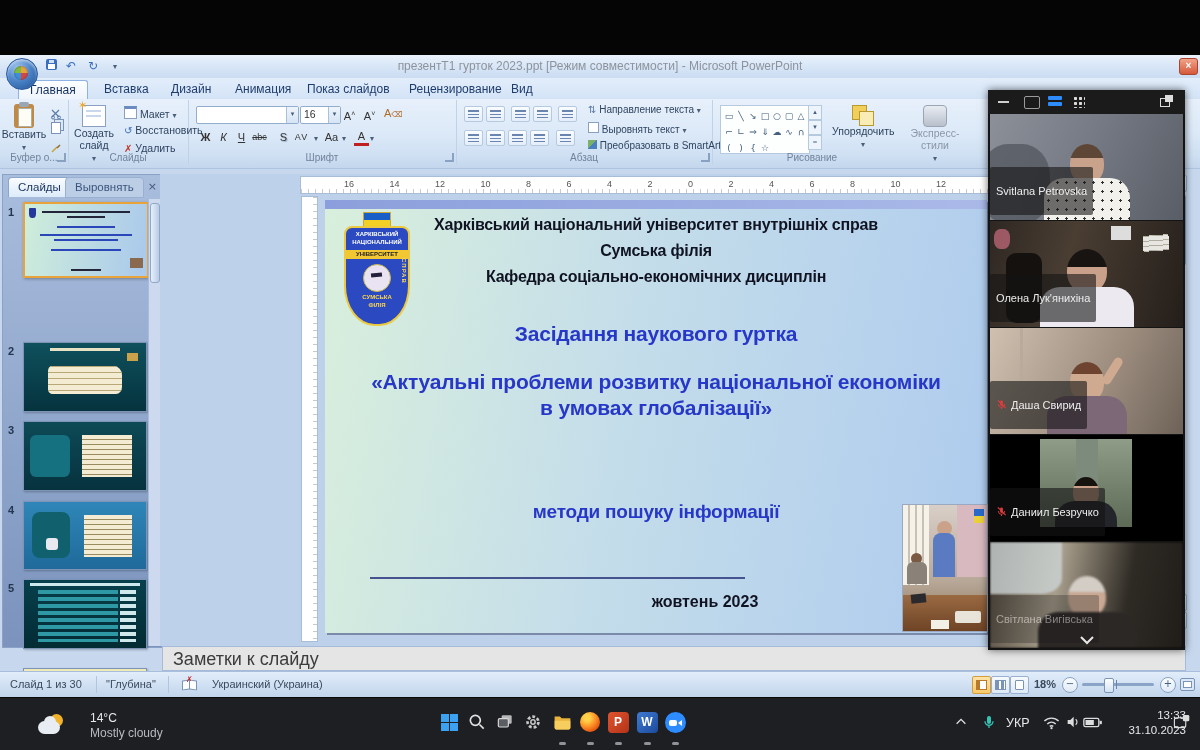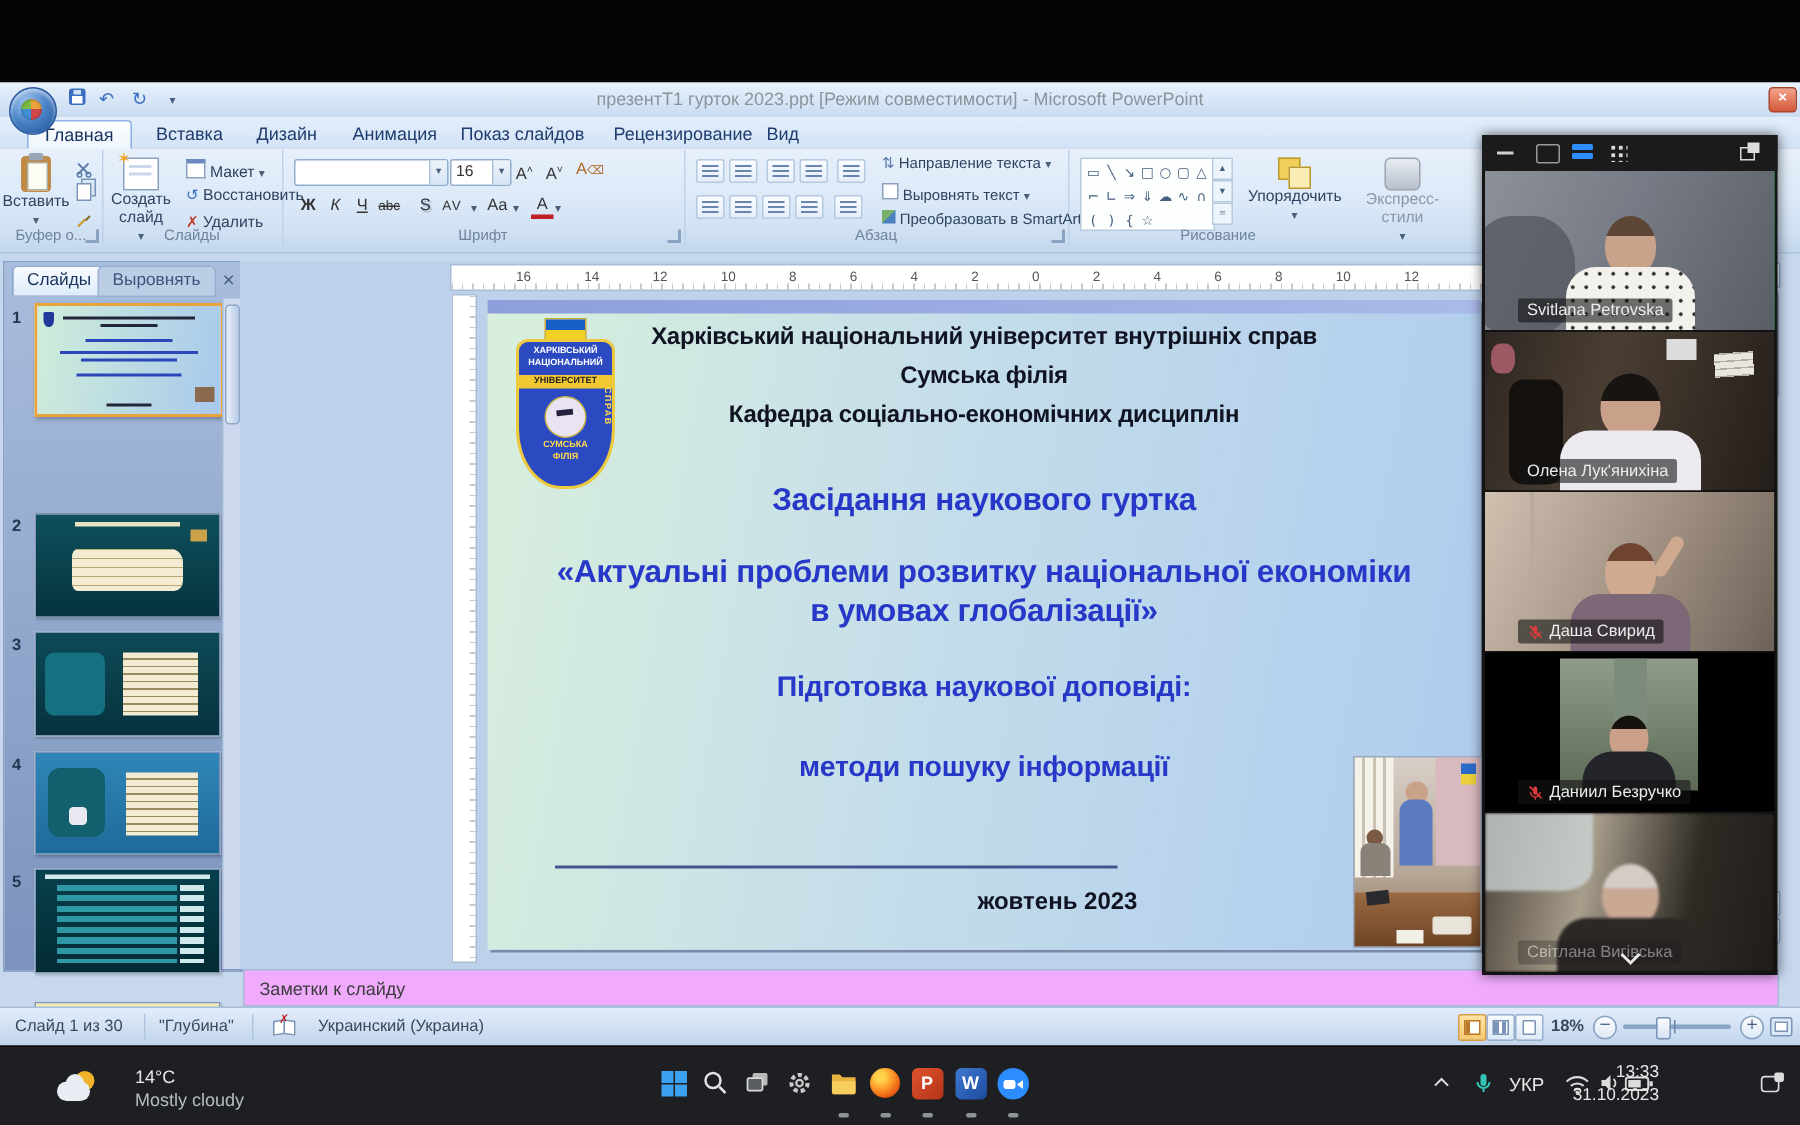--- a/index.html
+++ b/index.html
@@ -93,39 +93,39 @@
   #em-flag .b{position:absolute;left:0;top:0;width:100%;height:50%;background:#1860c8;}
   #em-flag .y{position:absolute;left:0;bottom:0;width:100%;height:50%;background:#f2d024;}
   
   #sphoto{position:absolute;left:578px;top:305px;width:84px;height:126px;overflow:hidden;
     background:linear-gradient(180deg,#d8cfc8 0%,#b8a898 60%,#8a7458 100%);box-shadow:0 0 0 1px #9aa8c0;}
   
   #sbar{position:absolute;right:0;top:0;width:14px;height:472px;background:#d4e2f4;border-left:1px solid #a8bedc;}
   .sbtn{position:absolute;left:1px;width:12px;height:15px;background:linear-gradient(180deg,#f0f6fd,#cfdff2);
     border:1px solid #93aecd;border-radius:2px;font-size:7px;line-height:14px;text-align:center;color:#44607e;}
   
-  #notes{position:absolute;left:162px;top:591px;width:1024px;height:25px;background:#f0abfc;border:1px solid #a5bbd8;
-    font-size:12px;color:#3c3c3c;line-height:24px;padding-left:10px;box-sizing:border-box;}
+  #notes{position:absolute;left:162px;top:591px;width:1024px;height:25px;background:#e5e5e5;border:1px solid #a5bbd8;
+    font-size:18px;color:#3c3c3c;line-height:24px;padding-left:10px;box-sizing:border-box;}
   #statusbar{position:absolute;left:0;top:616px;width:1200px;height:26px;
     background:linear-gradient(180deg,#e2edfa 0%,#cfdff2 55%,#bfd3ea 100%);border-top:1px solid #a8bedc;
     font-size:11px;color:#3a4a5e;}
   .ssep{position:absolute;top:4px;width:1px;height:17px;background:#b2c5de;}
   .viewbtn{position:absolute;top:4px;width:17px;height:16px;border:1px solid #9ab0cf;border-radius:2px;
     background:linear-gradient(180deg,#f6fafd,#dde9f6);}
   .viewbtn.on{background:linear-gradient(180deg,#fde4a8,#f7c96a);border-color:#d89c3e;}
   .zbtn{position:absolute;top:5px;width:14px;height:14px;border-radius:50%;border:1px solid #8aa2c2;
     background:linear-gradient(180deg,#fbfdff,#dfeaf6);text-align:center;line-height:12px;font-size:10px;color:#44607e;}
   
   #zoomwin{position:absolute;left:988px;top:90px;width:197px;height:560px;background:#141414;z-index:40;
     box-shadow:0 0 8px rgba(0,0,0,.6);}
   #ztoolbar{position:absolute;left:0;top:0;width:100%;height:24px;background:#1b1b1b;}
   .tile{position:absolute;left:2px;width:193px;height:106px;background:#000;overflow:hidden;}
   .vidfx{position:absolute;left:0;top:0;right:0;bottom:0;}
-  .plabel{position:absolute;left:22px;bottom:5px;background:rgba(20,20,20,.6);color:#ececec;font-size:11px;
-    padding:2px 6px;border-radius:2px;display:flex;align-items:center;gap:4px;white-space:nowrap;z-index:3;}
+  .plabel{position:absolute;left:0;bottom:5px;background:rgba(20,20,20,.6);color:#ececec;font-size:11px;
+    padding:18px 6px;border-radius:2px;display:flex;gap:4px;white-space:nowrap;z-index:3;}
   .person{position:absolute;left:50%;transform:translateX(-50%);}
   .head{margin:0 auto;border-radius:50% 50% 46% 46%;}
   .torso{margin:-6px auto 0;border-radius:20px 20px 0 0;}
   
   #taskbar{position:absolute;left:0;top:697px;width:1200px;height:53px;background:#1d1f23;z-index:50;border-top:1px solid #0a0a0a;}
   .tico{position:absolute;top:11px;width:26px;height:26px;display:flex;align-items:center;justify-content:center;}
   .rundot{position:absolute;top:44px;width:7px;height:3px;border-radius:2px;background:#8f9399;}
   .trayt{color:#e8e8e8;font-size:12px;}
   .appletter{width:21px;height:21px;border-radius:4px;color:#fff;font-weight:bold;font-size:12px;
     display:flex;align-items:center;justify-content:center;}
@@ -399,21 +399,20 @@
               </div>
             <div class="emt" style="top:66px;color:#ffd84d;">СУМСЬКА</div>
             <div class="emt" style="top:74px;color:#ffd84d;">ФІЛІЯ</div>
             <div id="em-side">СПРАВ</div>
           </div>
         </div>
 
         <div class="sblue" style="top:122px;font-size:21px;">Засідання наукового гуртка</div>
         <div class="sblue" style="top:196px;font-size:21px;">в умовах глобалізації»</div>
         <div class="sblue" style="top:170px;font-size:21px;">«Актуальні проблеми розвитку національної економіки</div>
-        <div class="sblue" style="top:248px;font-size:19px;">Підготовка наукової доповіді:</div>
         <div class="sblue" style="top:301px;font-size:19px;">методи пошуку інформації</div>
         <div class="abs" style="left:45px;top:377px;width:375px;height:2px;background:#45548e;"></div>
         <div class="abs" style="left:270px;top:393px;width:220px;text-align:center;font-size:16px;font-weight:800;color:#101322;">жовтень 2023</div>
 
         <div id="sphoto">
           <div class="abs" style="left:0;top:0;width:26px;height:80px;background:repeating-linear-gradient(90deg,#f5f2ea 0 5px,#c9c2b4 5px 7px);"></div>
           <div class="abs" style="right:0;top:0;width:30px;height:72px;background:#d9b9c0;"></div>
           <div class="abs" style="right:3px;top:4px;width:10px;height:14px;background:linear-gradient(180deg,#2a6ac8 50%,#ecd03a 50%);"></div>
           <div class="abs" style="left:34px;top:16px;width:15px;height:15px;border-radius:50%;background:#caa28a;"></div>
           <div class="abs" style="left:30px;top:28px;width:22px;height:44px;border-radius:8px 8px 0 0;background:#5a7ac2;"></div>
@@ -674,21 +673,21 @@
           <path d="M16 8a5 5 0 0 1 0 8" fill="none" stroke="#dcdcdc" stroke-width="1.8"></path>
         </svg>
     </div>
     <div class="tico" style="left:1080px;">
       <svg width="20" height="13" viewBox="0 0 24 14">
           <rect x="1" y="2" width="18" height="10" rx="2" fill="none" stroke="#dcdcdc" stroke-width="1.6"></rect>
           <rect x="20" y="5" width="2.6" height="4" fill="#dcdcdc"></rect>
           <rect x="3" y="4" width="10" height="6" fill="#dcdcdc"></rect>
         </svg>
     </div>
-    <div class="abs" style="left:1048px;top:10px;width:58px;text-align:right;color:#e8e8e8;font-size:11.5px;line-height:15px;">
+    <div class="abs" style="left:1128px;top:10px;width:58px;text-align:right;color:#e8e8e8;font-size:11.5px;line-height:15px;">
       <div>13:33</div>
       <div>31.10.2023</div>
     </div>
     <div class="tico" style="left:1168px;">
       <svg width="17" height="16" viewBox="0 0 24 22">
           <rect x="2" y="5" width="16" height="14" rx="3" fill="none" stroke="#dcdcdc" stroke-width="1.6"></rect>
           <rect x="14" y="1" width="9" height="9" rx="2" fill="#dcdcdc"></rect>
         </svg>
     </div>
   </div>

